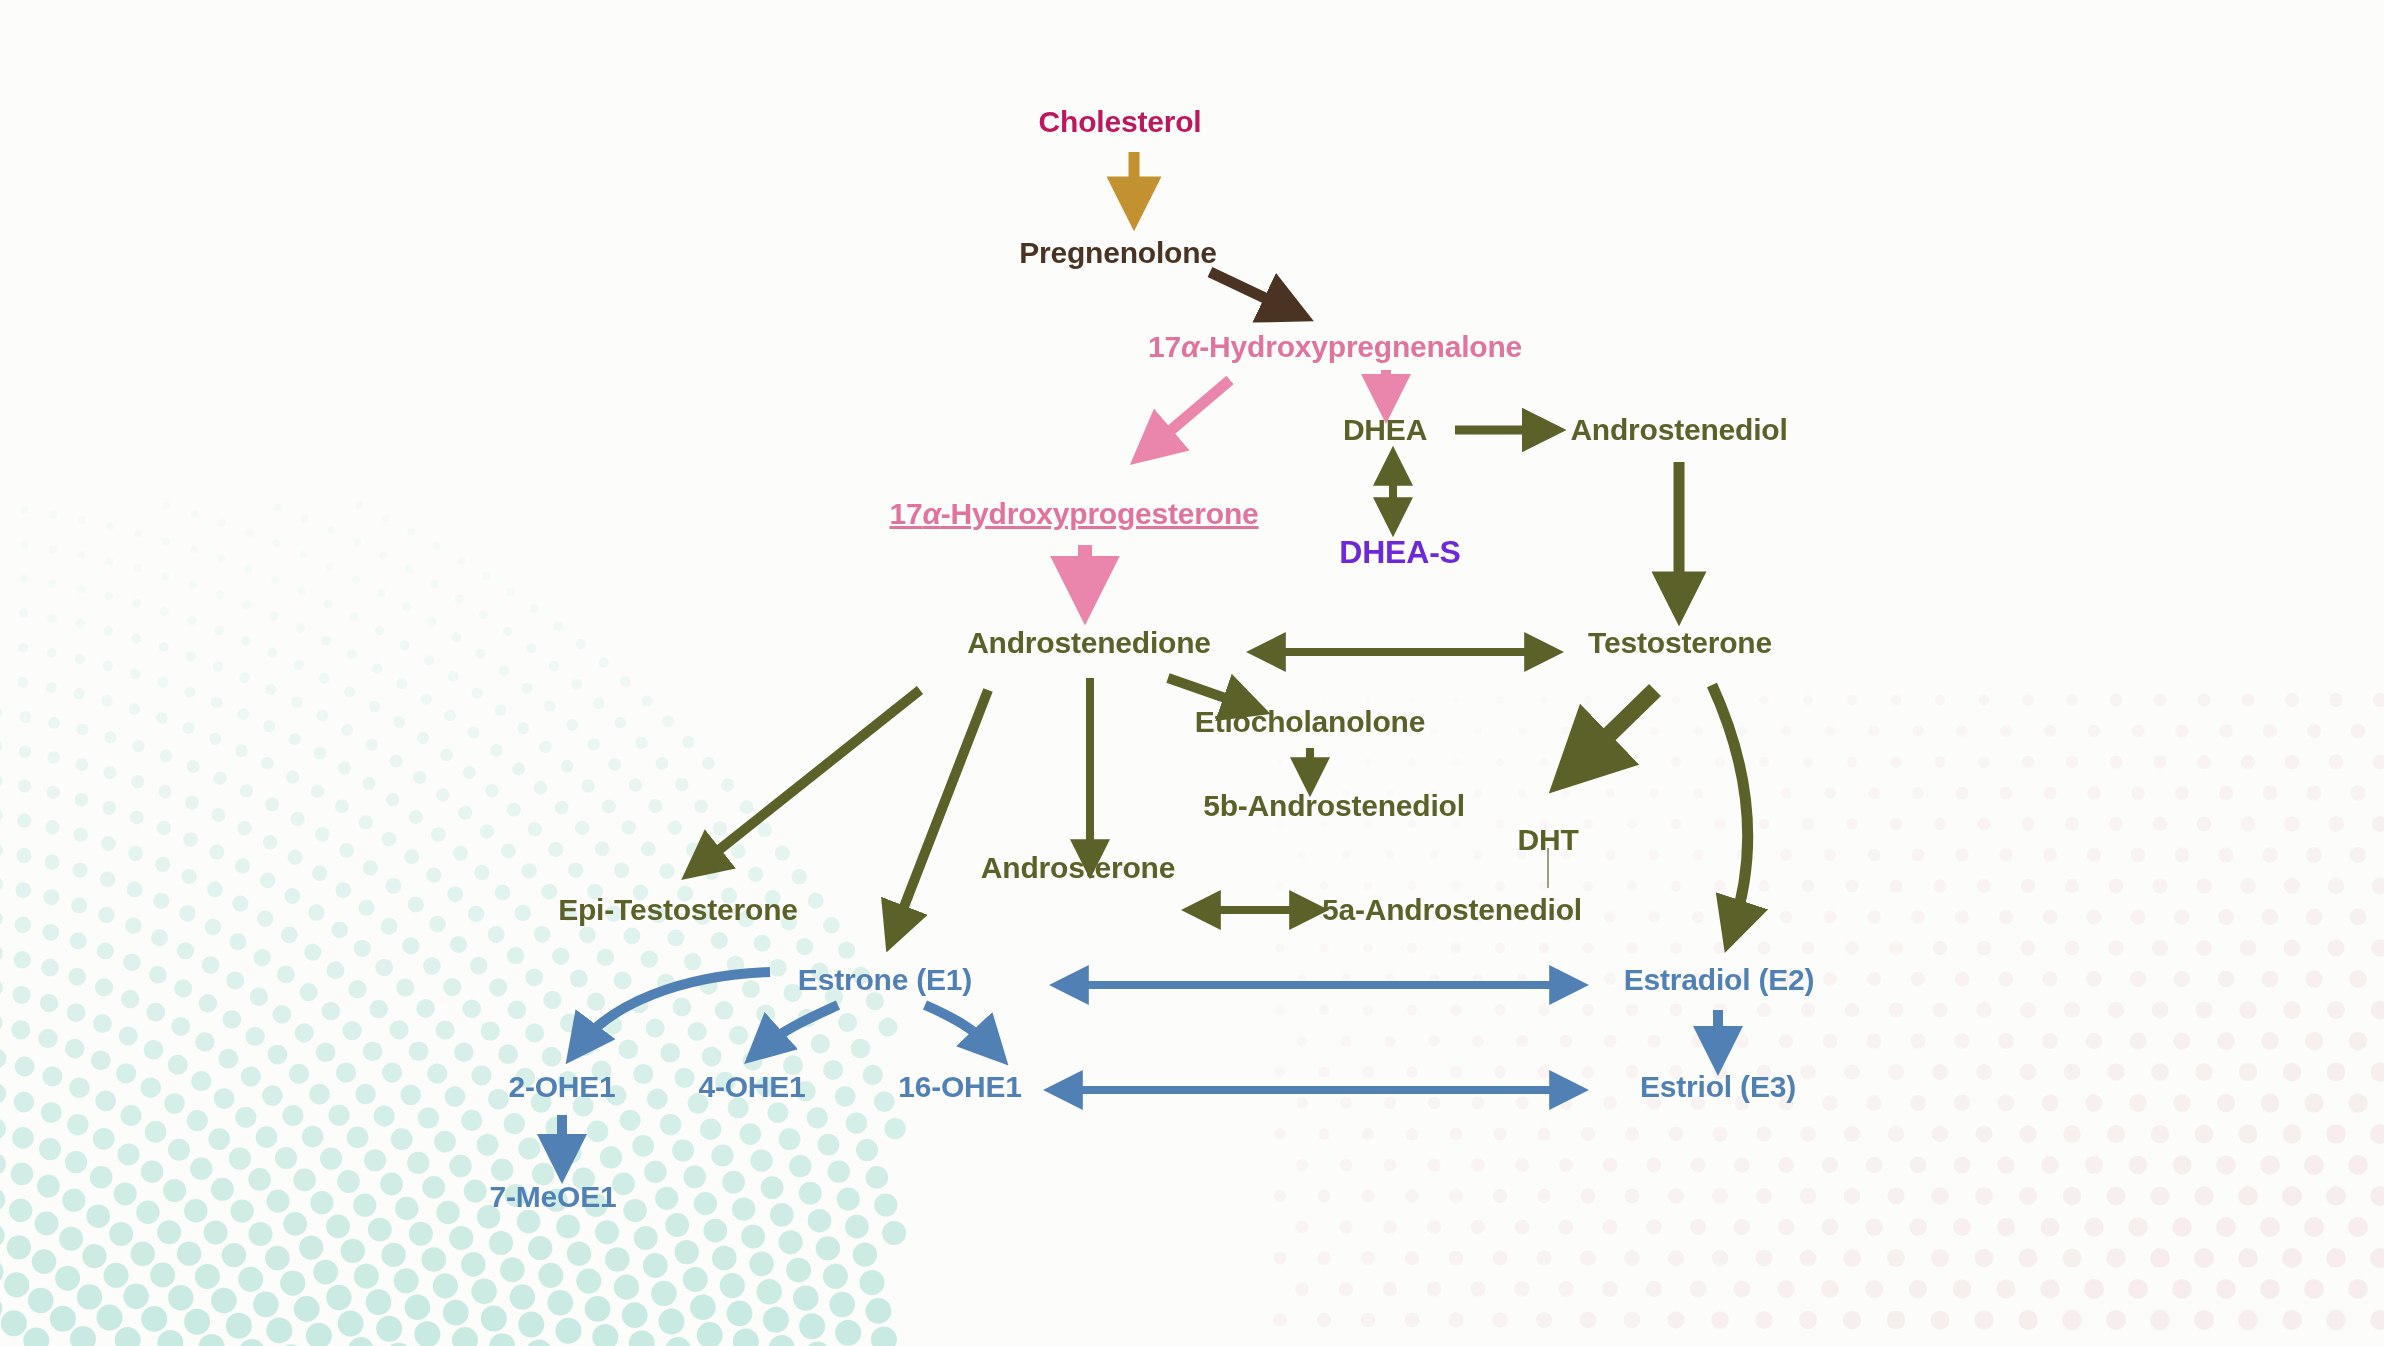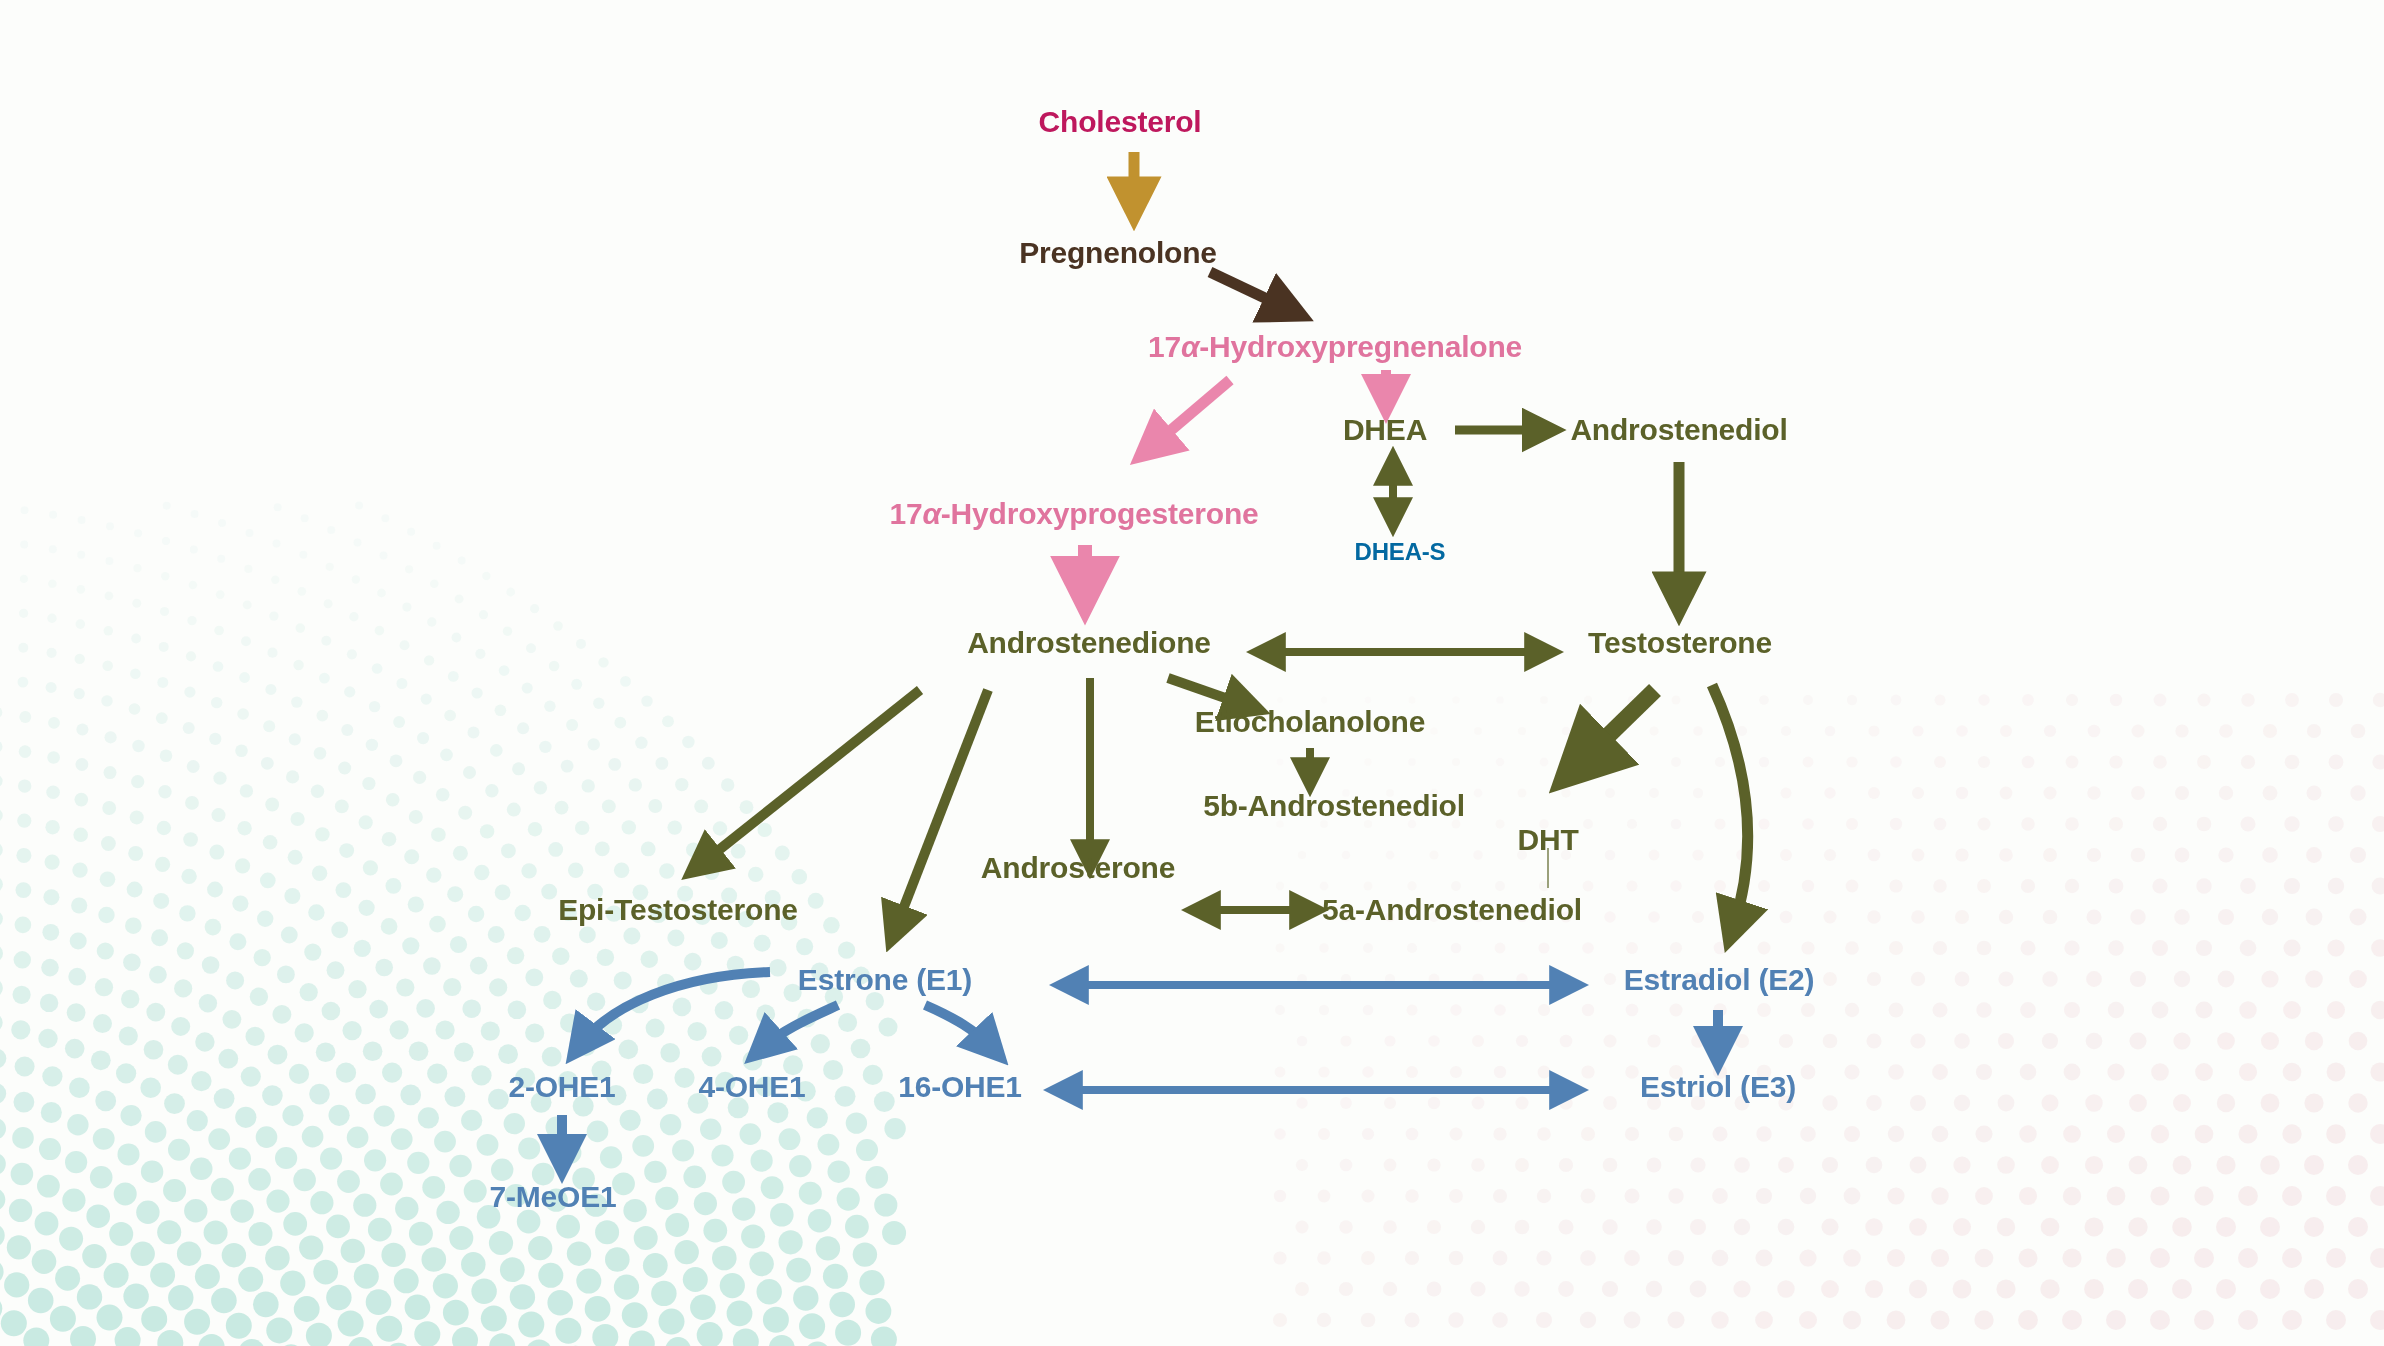--- a/index.html
+++ b/index.html
@@ -1346,22 +1346,22 @@
 
     <path d="M562,1115 L562,1160" stroke="#5181b4" stroke-width="10" fill="none" marker-end="url(#ah-blue)"></path>
   </svg>
 
   <div id="nodes">
       <div class="node" style="left: 1120px; top: 122px; color: #be185d; font-size: 30px;">Cholesterol</div>
       <div class="node" style="left: 1118px; top: 253px; color: rgb(74, 51, 34); font-size: 30px;">Pregnenolone</div>
       <div class="node" style="left: 1335px; top: 347px; color: rgb(224, 116, 158); font-size: 30px;">17<span class="ital">α</span>-Hydroxypregnenalone</div>
       <div class="node" style="left: 1385px; top: 430px; color: rgb(91, 97, 41); font-size: 30px;">DHEA</div>
       <div class="node" style="left: 1679px; top: 430px; color: rgb(91, 97, 41); font-size: 30px;">Androstenediol</div>
-      <div class="node" style="left: 1400px; top: 552px; color: #0369a1; font-size: 24px;">DHEA-S</div>
-      <div class="node" style="left: 1074px; top: 514px; color: rgb(224, 116, 158); font-size: 30px;">17<span class="ital">α</span>-Hydroxyprogesterone</div>
+      <div class="node" style="left: 1400px; top: 552px; color: #6d28d9; font-size: 32px;">DHEA-S</div>
+      <div class="node" style="left: 1074px; top: 514px; color: rgb(224, 116, 158); font-size: 30px; text-decoration: underline;">17<span class="ital">α</span>-Hydroxyprogesterone</div>
       <div class="node" style="left: 1089px; top: 643px; color: rgb(91, 97, 41); font-size: 30px;">Androstenedione</div>
       <div class="node" style="left: 1680px; top: 643px; color: rgb(91, 97, 41); font-size: 30px;">Testosterone</div>
       <div class="node" style="left: 1310px; top: 722px; color: rgb(91, 97, 41); font-size: 30px;">Etiocholanolone</div>
       <div class="node" style="left: 1334px; top: 806px; color: rgb(91, 97, 41); font-size: 30px;">5b-Androstenediol</div>
       <div class="node" style="left: 1548px; top: 820px; color: rgb(91, 97, 41); font-size: 30px; margin-top: 20px;">DHT</div>
       <div class="node" style="left: 678px; top: 910px; color: rgb(91, 97, 41); font-size: 30px;">Epi-Testosterone</div>
       <div class="node" style="left: 1078px; top: 868px; color: rgb(91, 97, 41); font-size: 30px;">Androsterone</div>
       <div class="node" style="left: 1452px; top: 910px; color: rgb(91, 97, 41); font-size: 30px;">5a-Androstenediol</div>
       <div class="node" style="left: 885px; top: 980px; color: rgb(81, 129, 180); font-size: 30px;">Estrone (E1)</div>
       <div class="node" style="left: 1719px; top: 980px; color: rgb(81, 129, 180); font-size: 30px;">Estradiol (E2)</div>

